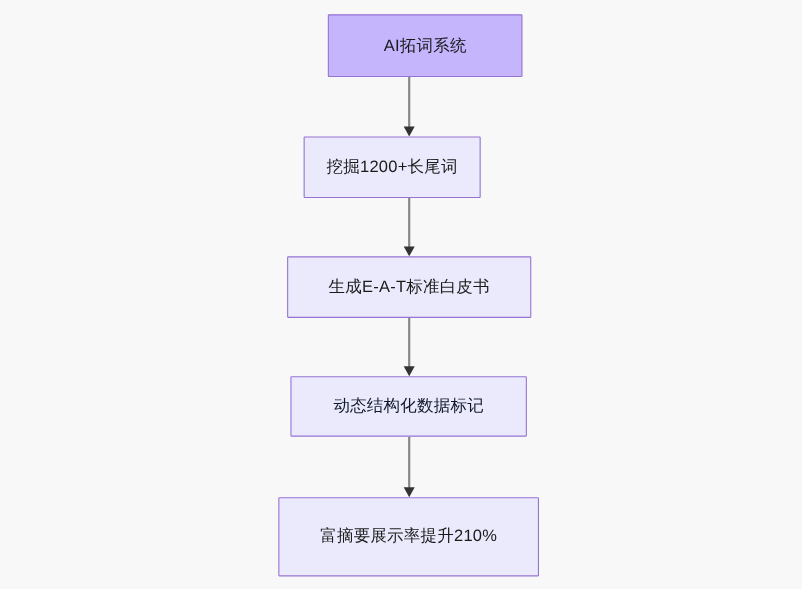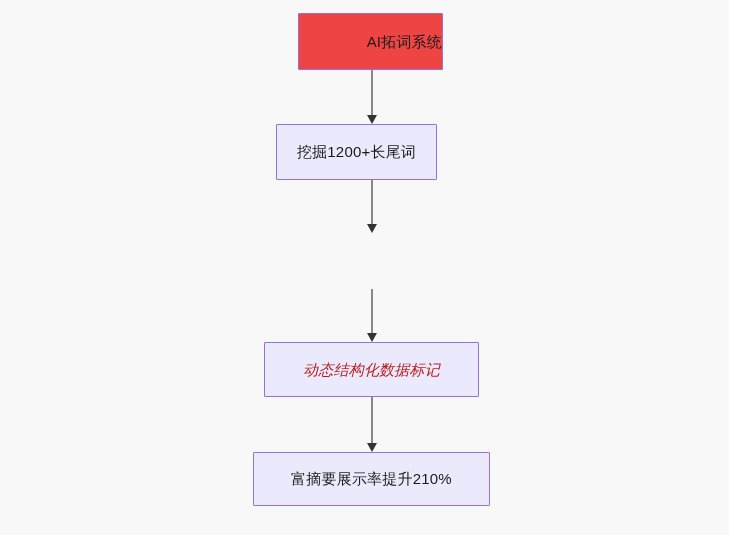--- a/index.html
+++ b/index.html
@@ -72,26 +72,29 @@
   </div>
   <div class="edge" id="edge-2" style="left: 371px; top: 289px; width: 2px; height: 53px;">
     <div class="edge-line" style="height: 46px; background: rgb(136, 136, 136);"></div>
     <div class="edge-arrow" style="left: -4.5px; top: 44px; border-top-color: rgb(51, 51, 51);"></div>
   </div>
   <div class="edge" id="edge-3" style="left: 371px; top: 397px; width: 2px; height: 55px;">
     <div class="edge-line" style="height: 48px; background: rgb(136, 136, 136);"></div>
     <div class="edge-arrow" style="left: -4.5px; top: 46px; border-top-color: rgb(51, 51, 51);"></div>
   </div>
 
-  <div class="node" id="node-0" style="left: 298px; top: 13px; width: 145px; height: 57px; background: #ef4444; border-color: rgb(150, 115, 211); justify-content: flex-end;">
+  <div class="node" id="node-0" style="left: 298px; top: 13px; width: 177px; height: 57px; background: #c4b5fd; border-color: rgb(150, 115, 211);">
     <span class="node-label" style="color: rgb(26, 26, 26);">AI拓词系统</span>
   </div>
   <div class="node" id="node-1" style="left: 276px; top: 124px; width: 161px; height: 56px; background: rgb(234, 234, 252); border-color: rgb(150, 115, 211);">
     <span class="node-label" style="color: rgb(26, 26, 26);">挖掘1200+长尾词</span>
   </div>
+  <div class="node" id="node-2" style="left: 261px; top: 233px; width: 222px; height: 56px; background: rgb(234, 234, 252); border-color: rgb(150, 115, 211);">
+    <span class="node-label" style="color: rgb(26, 26, 26);">生成E-A-T标准白皮书</span>
+  </div>
   <div class="node" id="node-3" style="left: 264px; top: 342px; width: 215px; height: 55px; background: rgb(234, 234, 252); border-color: rgb(150, 115, 211);">
-    <span class="node-label" style="color: #b91c1c; font-style: italic;">动态结构化数据标记</span>
+    <span class="node-label" style="color: #0f172a;">动态结构化数据标记</span>
   </div>
-  <div class="node" id="node-4" style="left: 253px; top: 452px; width: 237px; height: 54px; background: rgb(234, 234, 252); border-color: rgb(150, 115, 211);">
+  <div class="node" id="node-4" style="left: 253px; top: 452px; width: 237px; height: 72px; background: rgb(234, 234, 252); border-color: rgb(150, 115, 211);">
     <span class="node-label" style="color: rgb(26, 26, 26);">富摘要展示率提升210%</span>
   </div>
 
 </div>
 
 </body></html>

